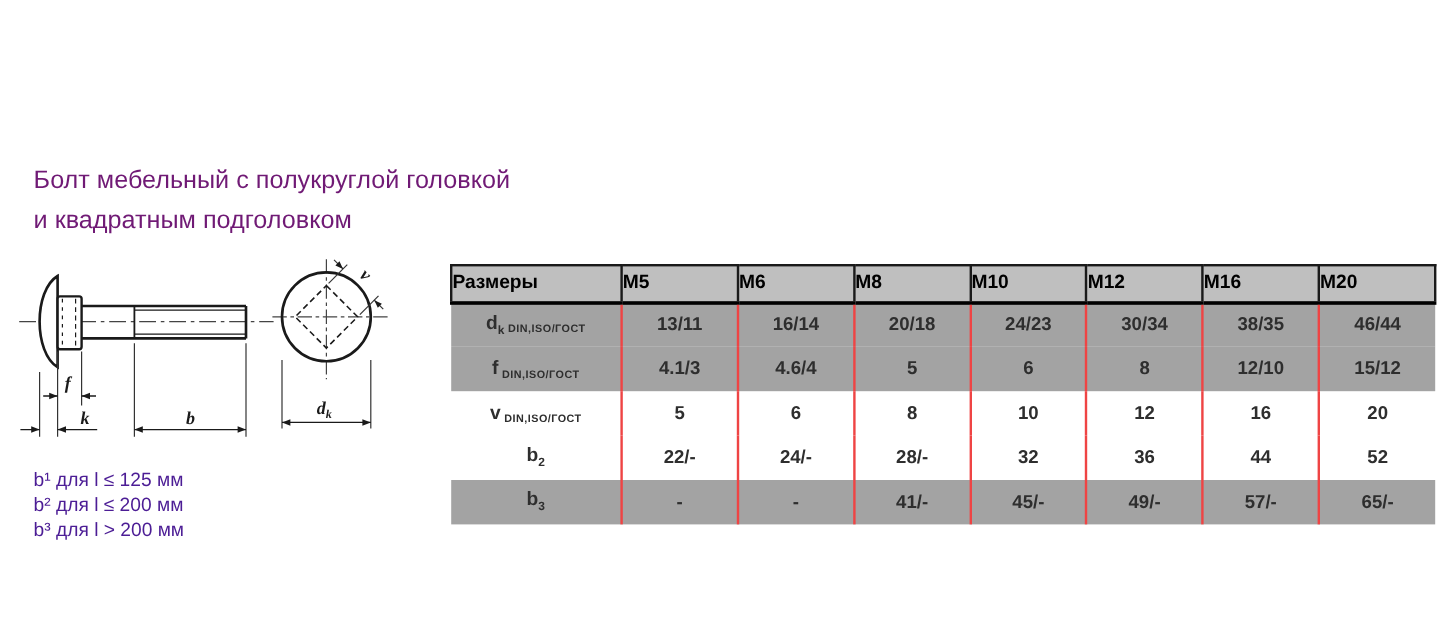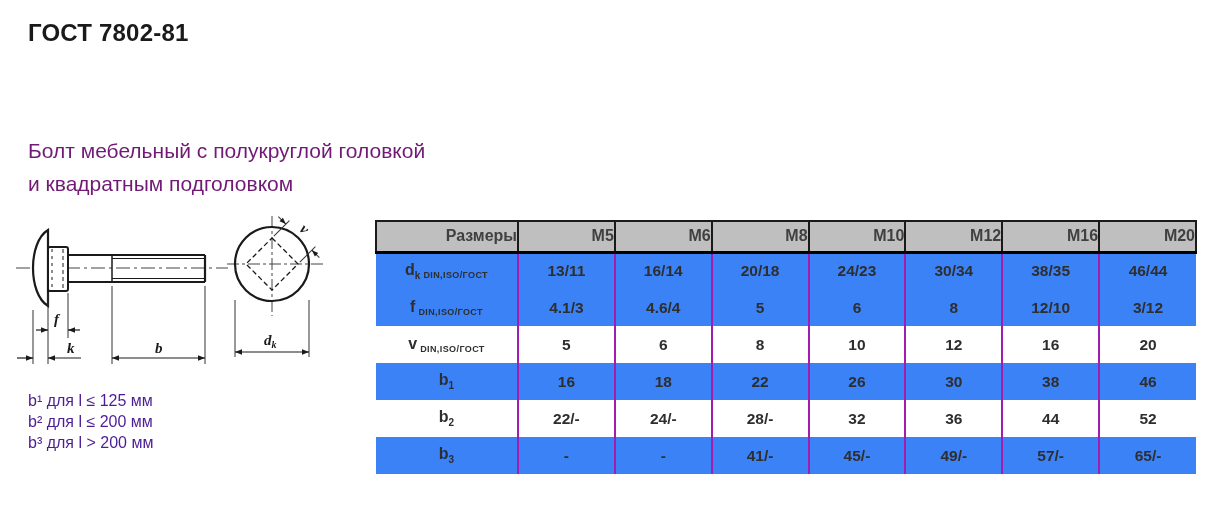--- a/index.html
+++ b/index.html
@@ -30,44 +30,43 @@
   .footnotes {
     position:absolute; left:28px; top:390px;
     font-size:16px; line-height:21px; color:#4c1d95;
   }
   
   table.dims {
     position:absolute; left:375px; top:220px; width:822px;
     border-collapse:collapse; table-layout:fixed;
   }
   table.dims th {
-    background:#bfbfbf; color:#404040;
+    background:#bfbfbf; color:#000000;
     border:2px solid #1a1a1a; border-bottom:3px solid #000;
-    height:31px; font-size:16px; font-weight:bold; text-align:right;
+    height:31px; font-size:16px; font-weight:bold; text-align:left;
     padding:0;
   }
   table.dims td {
-    border-left:2px solid #a21caf;
+    border-left:2px solid #ef4444;
     height:37px; text-align:center; vertical-align:middle;
     font-size:15.5px; font-weight:bold; color:#2e2e2e; padding:0;
   }
   table.dims td:first-child { border-left:none; }
-  table.dims tr.shaded { background:#3b82f6;margin-left:36px; }
+  table.dims tr.shaded { background:#a3a3a3;margin-left:36px; }
   td.row-label .dim-main { font-size:16px; font-weight:bold; }
   td.row-label sub.dim-sub { font-size:10px; font-weight:bold; }
   td.row-label .dim-suffix {
     font-size:9px; font-weight:bold; margin-left:3px;
     letter-spacing:0.4px; vertical-align:-3px;
   }
 </style>
 </head>
 <body>
 
 <div class="standards">
-  <div class="std-line">ГОСТ 7802-81</div>
 </div>
 
 <div class="description">
   <span>Болт мебельный с полукруглой головкой</span><br>
   <span>и квадратным подголовком</span>
 </div>
 
 <svg class="drawing-side" width="215" height="150" viewBox="0 0 215 150">
 
   <line x1="1" y1="46" x2="213" y2="46" stroke="#444" stroke-width="1" stroke-dasharray="14 4 3 4"></line>
@@ -186,42 +185,32 @@
         <td>46/44</td>
       </tr>
       <tr class="shaded">
         <td class="row-label"><span class="dim-main">f</span><span class="dim-suffix">DIN,ISO/ГОСТ</span></td>
         <td>4.1/3</td>
         <td>4.6/4</td>
         <td>5</td>
         <td>6</td>
         <td>8</td>
         <td>12/10</td>
-        <td>3/12</td>
+        <td>15/12</td>
       </tr>
       <tr>
         <td class="row-label"><span class="dim-main">v</span><span class="dim-suffix">DIN,ISO/ГОСТ</span></td>
         <td>5</td>
         <td>6</td>
         <td>8</td>
         <td>10</td>
         <td>12</td>
         <td>16</td>
         <td>20</td>
       </tr>
-      <tr class="shaded">
-        <td class="row-label"><span class="dim-main">b</span><sub class="dim-sub">1</sub></td>
-        <td>16</td>
-        <td>18</td>
-        <td>22</td>
-        <td>26</td>
-        <td>30</td>
-        <td>38</td>
-        <td>46</td>
-      </tr>
       <tr>
         <td class="row-label"><span class="dim-main">b</span><sub class="dim-sub">2</sub></td>
         <td>22/-</td>
         <td>24/-</td>
         <td>28/-</td>
         <td>32</td>
         <td>36</td>
         <td>44</td>
         <td>52</td>
       </tr>

